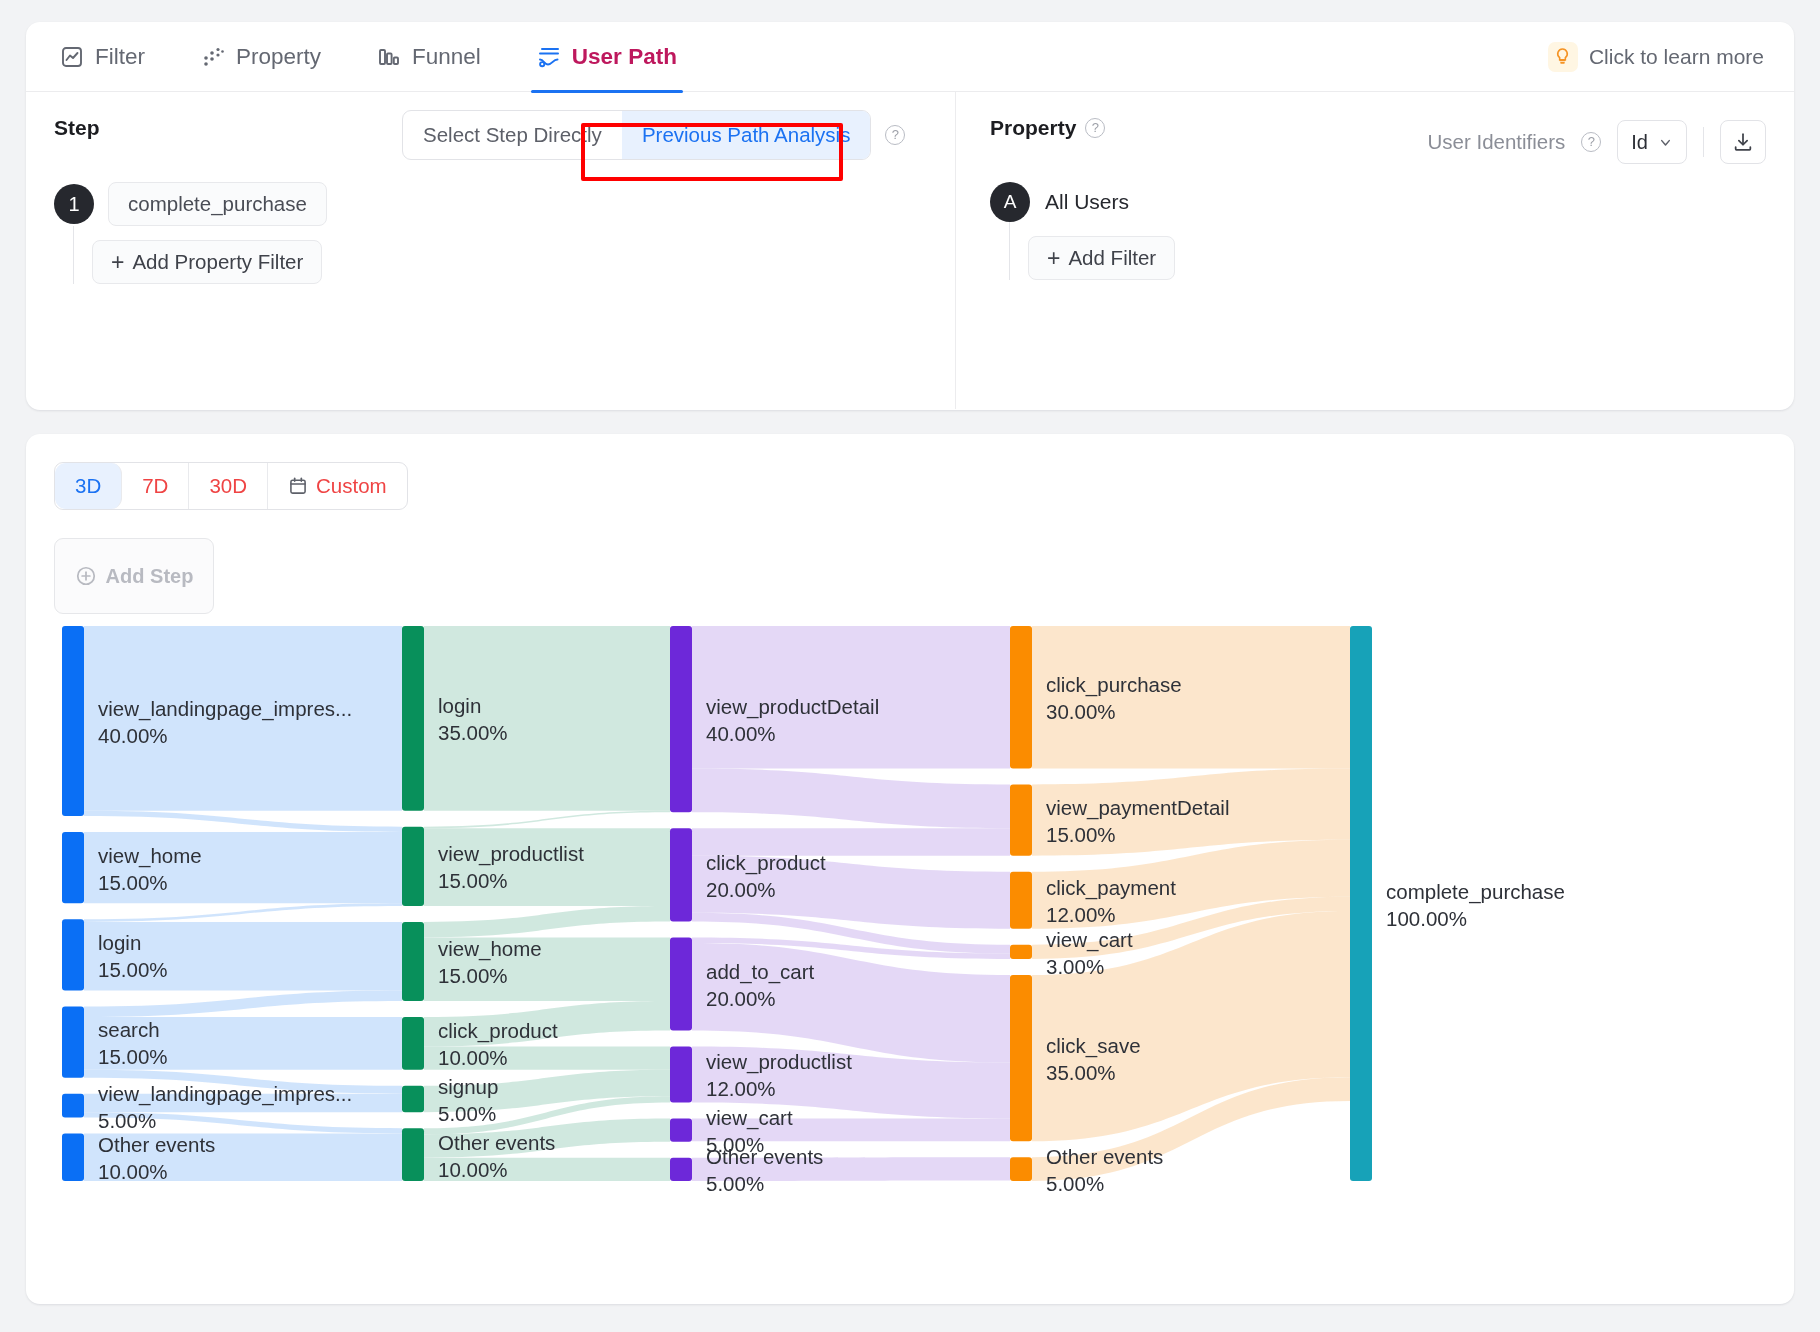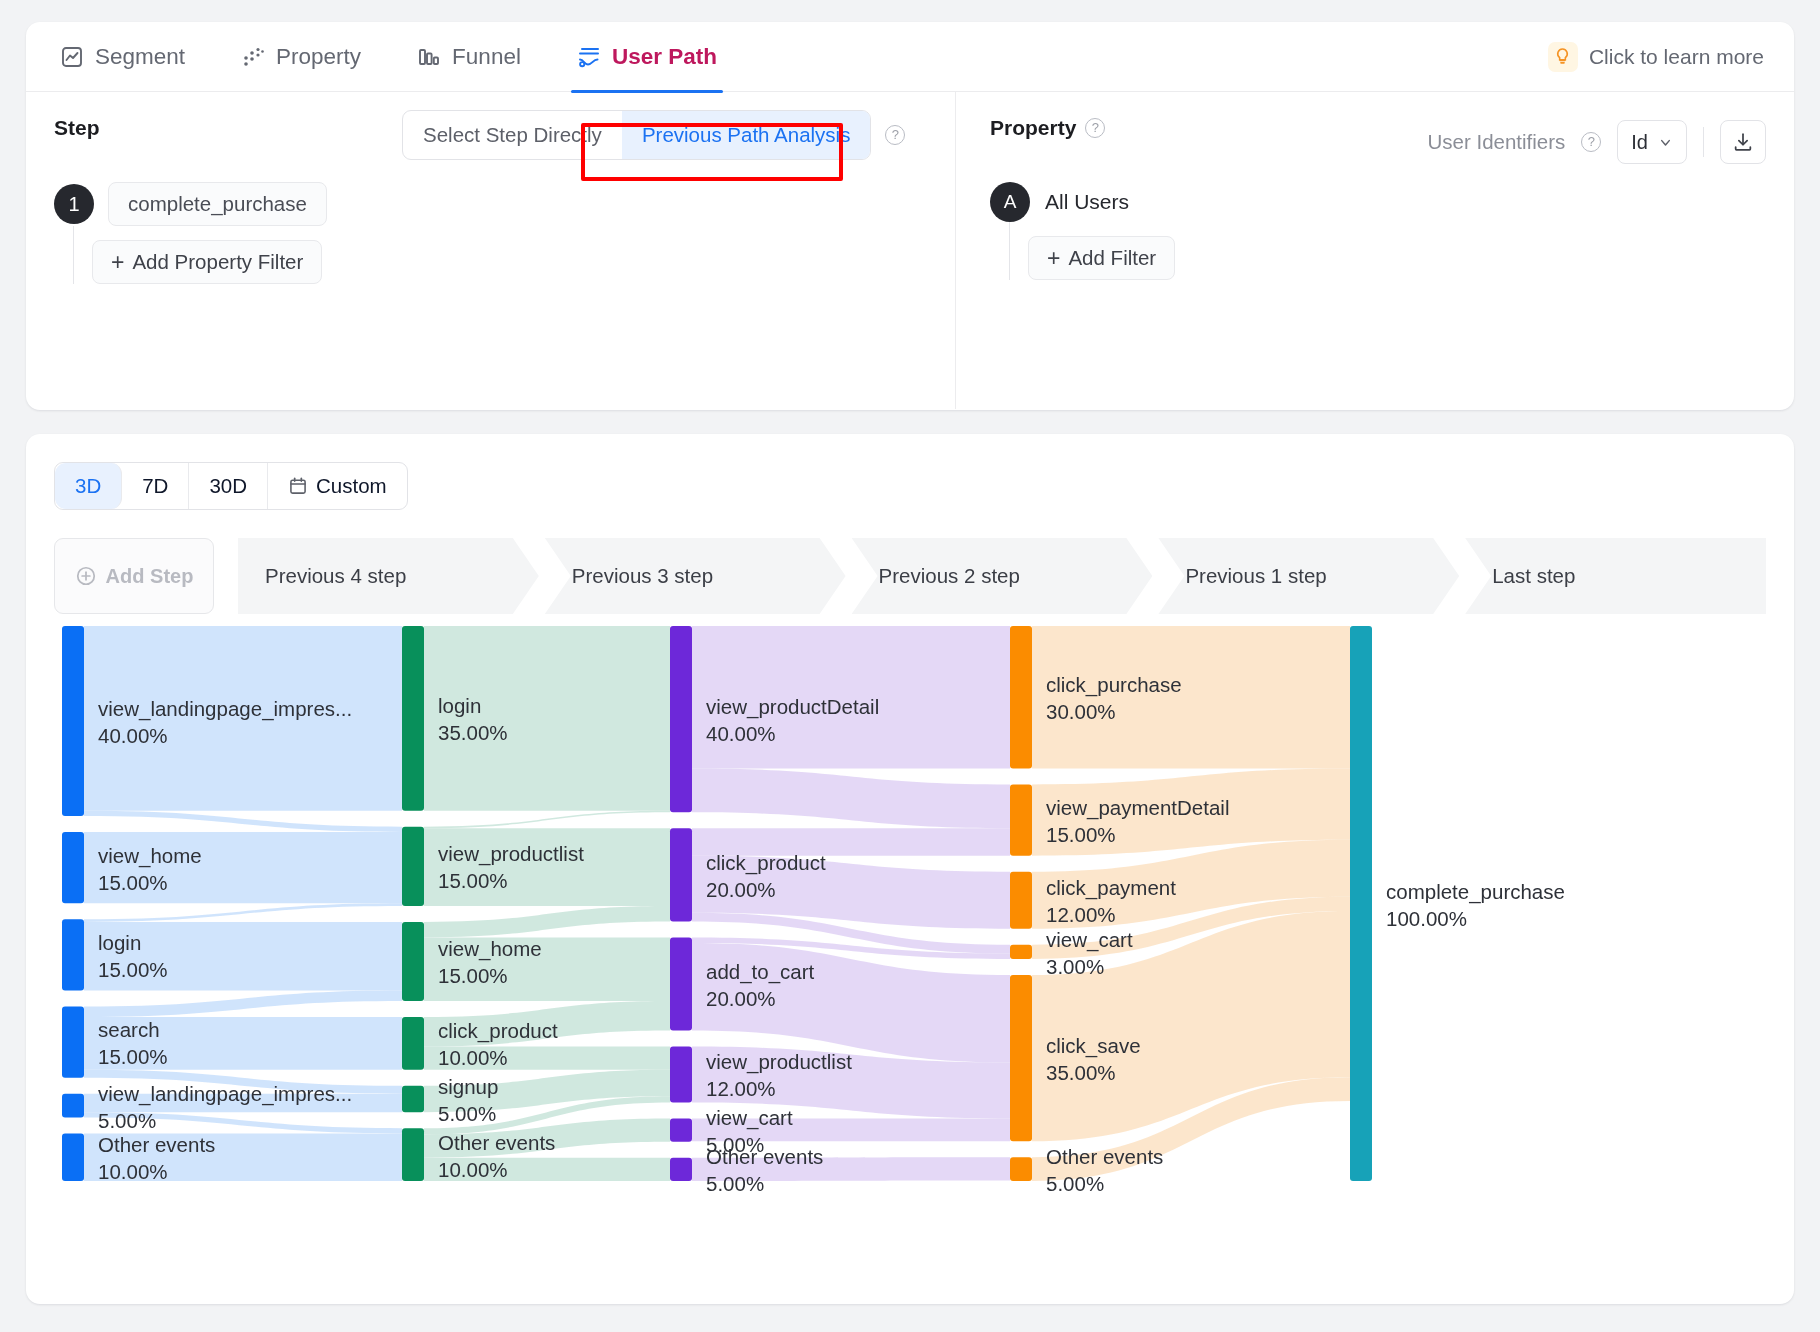--- a/index.html
+++ b/index.html
@@ -126,21 +126,21 @@
     display: flex; align-items: center; justify-content: center; cursor: pointer; background:#fff;
   }
 
   
   #chart-card { margin-top: 24px; height: 870px; padding: 28px 28px 0 28px; position: relative; }
 
   .range-group {
     display: inline-flex; border: 1px solid #e2e3e7; border-radius: 9px; overflow: hidden; background:#fff;
   }
   .range-btn {
-    height: 46px; line-height: 44px; padding: 0 20px; font-size: 20.5px; color: #0f172a;
+    height: 46px; line-height: 44px; padding: 0 20px; font-size: 20.5px; color: #ef4444;
     border-right: 1px solid #e9eaed; cursor: pointer; display: flex; align-items: center; gap: 8px;
   }
   .range-btn:last-child { border-right: none; }
   .range-btn.on { background: #e8f1fe; color: #1b72f2; border-radius: 11px; }
 
   .steps-bar { display: flex; align-items: stretch; margin-top: 28px; height: 76px; }
   .addstep {
     width: 160px; border: 1px solid #e6e7ea; border-radius: 9px; background: #fbfbfc;
     display: flex; align-items: center; justify-content: center; gap: 9px;
     color: #b8bac1; font-size: 20px; cursor: pointer; margin-right: 24px; font-weight:bold;
@@ -168,21 +168,21 @@
   <div class="card" id="top-card">
 
     <div class="tabbar">
       <div class="tab">
         <span class="ico">
           <svg viewBox="0 0 24 24" width="24" height="24" fill="none" stroke="#646872" stroke-width="1.9">
             <rect x="3" y="3" width="18" height="18" rx="3"></rect>
             <polyline points="6.5,15 10,10.5 13,13 17.5,8" stroke-linecap="round" stroke-linejoin="round"></polyline>
           </svg>
         </span>
-        <span>Segment</span>
+        <span>Filter</span>
       </div>
 
       <div class="tab">
         <span class="ico">
           <svg viewBox="0 0 24 24" width="24" height="24" fill="#646872">
             <circle cx="5" cy="13" r="1.8"></circle>
               <circle cx="5" cy="19" r="1.8"></circle>
             <circle cx="11" cy="8" r="1.8"></circle>
               <circle cx="11" cy="14" r="1.8"></circle>
             <circle cx="17" cy="4.5" r="1.6"></circle>
@@ -313,27 +313,20 @@
     </div>
 
     <div class="steps-bar">
       <div class="addstep">
         <svg width="22" height="22" viewBox="0 0 24 24" fill="none" stroke="#b8bac1" stroke-width="1.9" stroke-linecap="round">
           <circle cx="12" cy="12" r="9"></circle>
             <line x1="12" y1="7.8" x2="12" y2="16.2"></line>
             <line x1="7.8" y1="12" x2="16.2" y2="12"></line>
         </svg>
         <span>Add Step</span>
-      </div>
-      <div class="chev-steps">
-        <div class="chev">Previous 4 step</div>
-        <div class="chev">Previous 3 step</div>
-        <div class="chev">Previous 2 step</div>
-        <div class="chev">Previous 1 step</div>
-        <div class="chev">Last step</div>
       </div>
     </div>
 
     <div class="sankey-wrap">
       <svg class="sankey" id="sankey-svg" width="1760" height="600" viewBox="0 0 1760 600">
           <path d="M30,0 C189,0 189,0 348,0 L348,184.72222222222223 C189,184.72222222222223 189,184.72222222222223 30,184.72222222222223 Z" fill="#c3ddfb" fill-opacity="0.78"></path>
           <path d="M30,184.72222222222223 C189,184.72222222222223 189,200.72222222222223 348,200.72222222222223 L348,206 C189,206 189,190 30,190 Z" fill="#c3ddfb" fill-opacity="0.78"></path>
           <path d="M30,206 C189,206 189,206 348,206 L348,277.25 C189,277.25 189,277.25 30,277.25 Z" fill="#c3ddfb" fill-opacity="0.78"></path>
           <path d="M30,293.25 C189,293.25 189,277.25 348,277.25 L348,279.8888888888889 C189,279.8888888888889 189,295.8888888888889 30,295.8888888888889 Z" fill="#c3ddfb" fill-opacity="0.78"></path>
           <path d="M30,295.8888888888889 C189,295.8888888888889 189,295.8888888888889 348,295.8888888888889 L348,364.5 C189,364.5 189,364.5 30,364.5 Z" fill="#c3ddfb" fill-opacity="0.78"></path>

